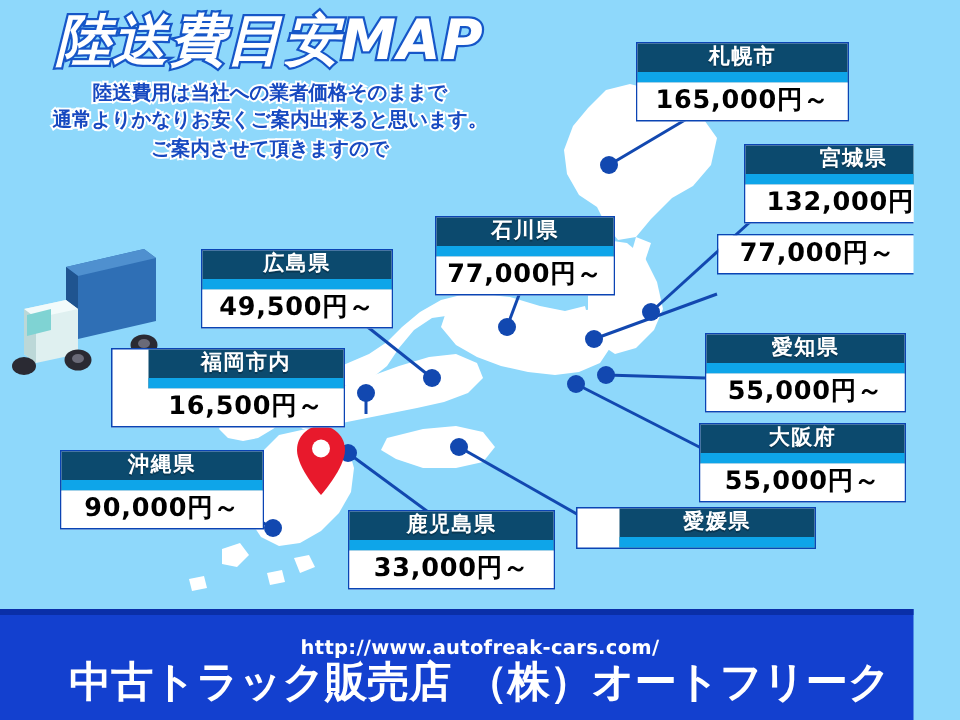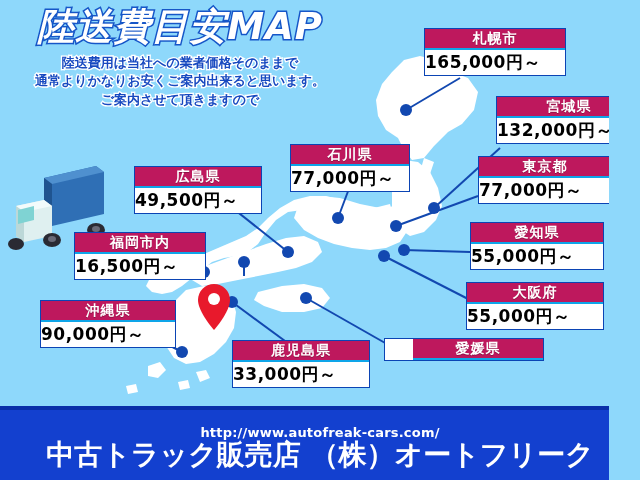--- a/index.html
+++ b/index.html
@@ -27,27 +27,27 @@
     margin-top:9px;font-size:13px;font-weight:bold;line-height:1.42;
     color:#1749c0;
     -webkit-text-stroke:2.6px #ffffff;
     paint-order:stroke fill;
   }
   #subtitle div{margin:0;}
 
   
   .plabel{position:absolute;border:1.5px solid #0b44b4;background:#ffffff;}
   .plabel .phead{
-    background:#be185d;color:#ffffff;font-weight:bold;text-align:center;
+    background:#0c4a6e;color:#ffffff;font-weight:bold;text-align:center;
     font-size:14px;line-height:19px;letter-spacing:1px;
-    border-bottom:2px solid #0ea5e9;
+    border-bottom:7px solid #0ea5e9;
     text-shadow:0 1px 0 rgba(0,0,0,.25);
   }
   .plabel .pbody{
-    background:#ffffff;color:#000000;font-weight:bold;
+    background:#ffffff;color:#000000;font-weight:bold;text-align:center;
     font-size:17px;line-height:25px;letter-spacing:0.5px;
   }
 
   
   #footer{
     position:absolute;left:0;bottom:0;width:640px;height:70px;
     background:#1340cf;border-top:4px solid #0a2fa8;
     display:flex;flex-direction:column;align-items:center;justify-content:center;
   }
   #footer-main{
@@ -181,40 +181,39 @@
     <div class="phead">宮城県</div>
     <div class="pbody">132,000円～</div>
   </div>
 
   <div class="plabel" style="left:290px;top:144px;width:118px;">
     <div class="phead">石川県</div>
     <div class="pbody">77,000円～</div>
   </div>
 
   <div class="plabel" style="left:478px;top:156px;width:132px;">
-    <div class="phead">東京都</div>
     <div class="pbody">77,000円～</div>
   </div>
 
   <div class="plabel" style="left:134px;top:166px;width:126px;">
     <div class="phead">広島県</div>
     <div class="pbody">49,500円～</div>
   </div>
 
   <div class="plabel" style="left:470px;top:222px;width:132px;">
     <div class="phead">愛知県</div>
     <div class="pbody">55,000円～</div>
   </div>
 
   <div class="plabel" style="left:466px;top:282px;width:136px;">
     <div class="phead">大阪府</div>
     <div class="pbody">55,000円～</div>
   </div>
 
-  <div class="plabel" style="left:74px;top:232px;width:130px;">
+  <div class="plabel" style="left:74px;top:232px;width:130px;padding-left:24px;">
     <div class="phead">福岡市内</div>
     <div class="pbody">16,500円～</div>
   </div>
 
   <div class="plabel" style="left:40px;top:300px;width:134px;">
     <div class="phead">沖縄県</div>
     <div class="pbody">90,000円～</div>
   </div>
 
   <div class="plabel" style="left:232px;top:340px;width:136px;">

